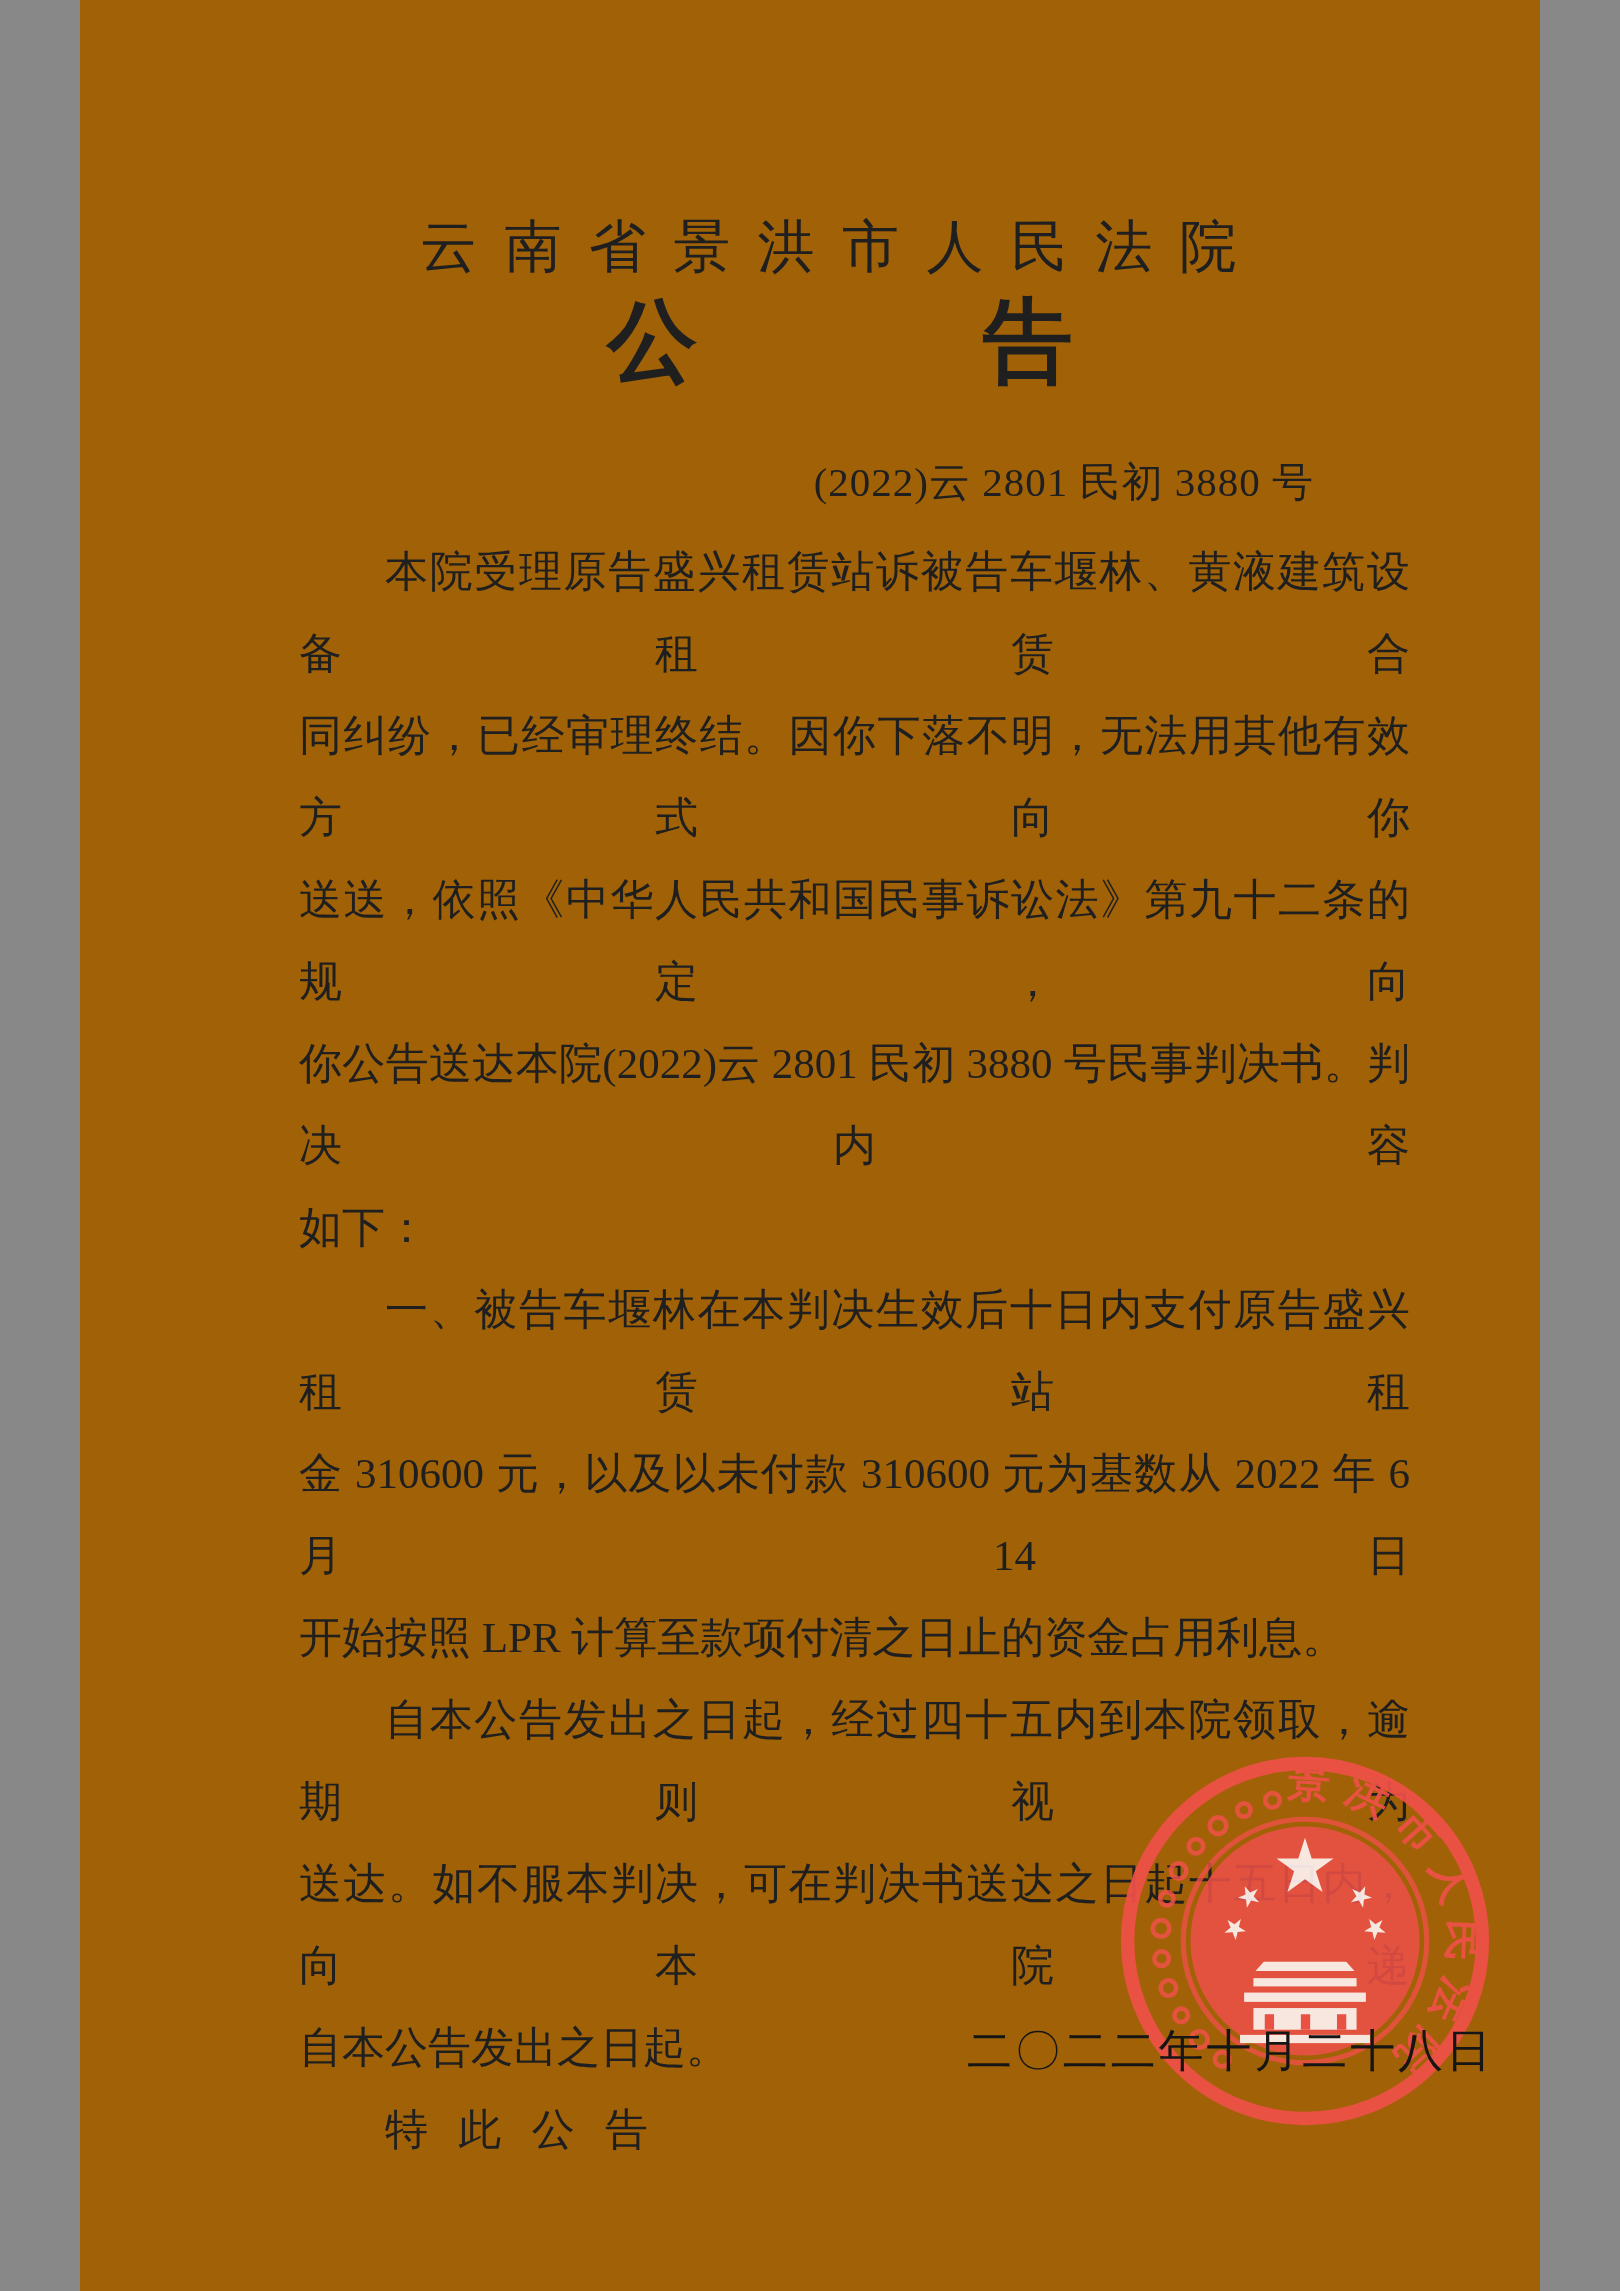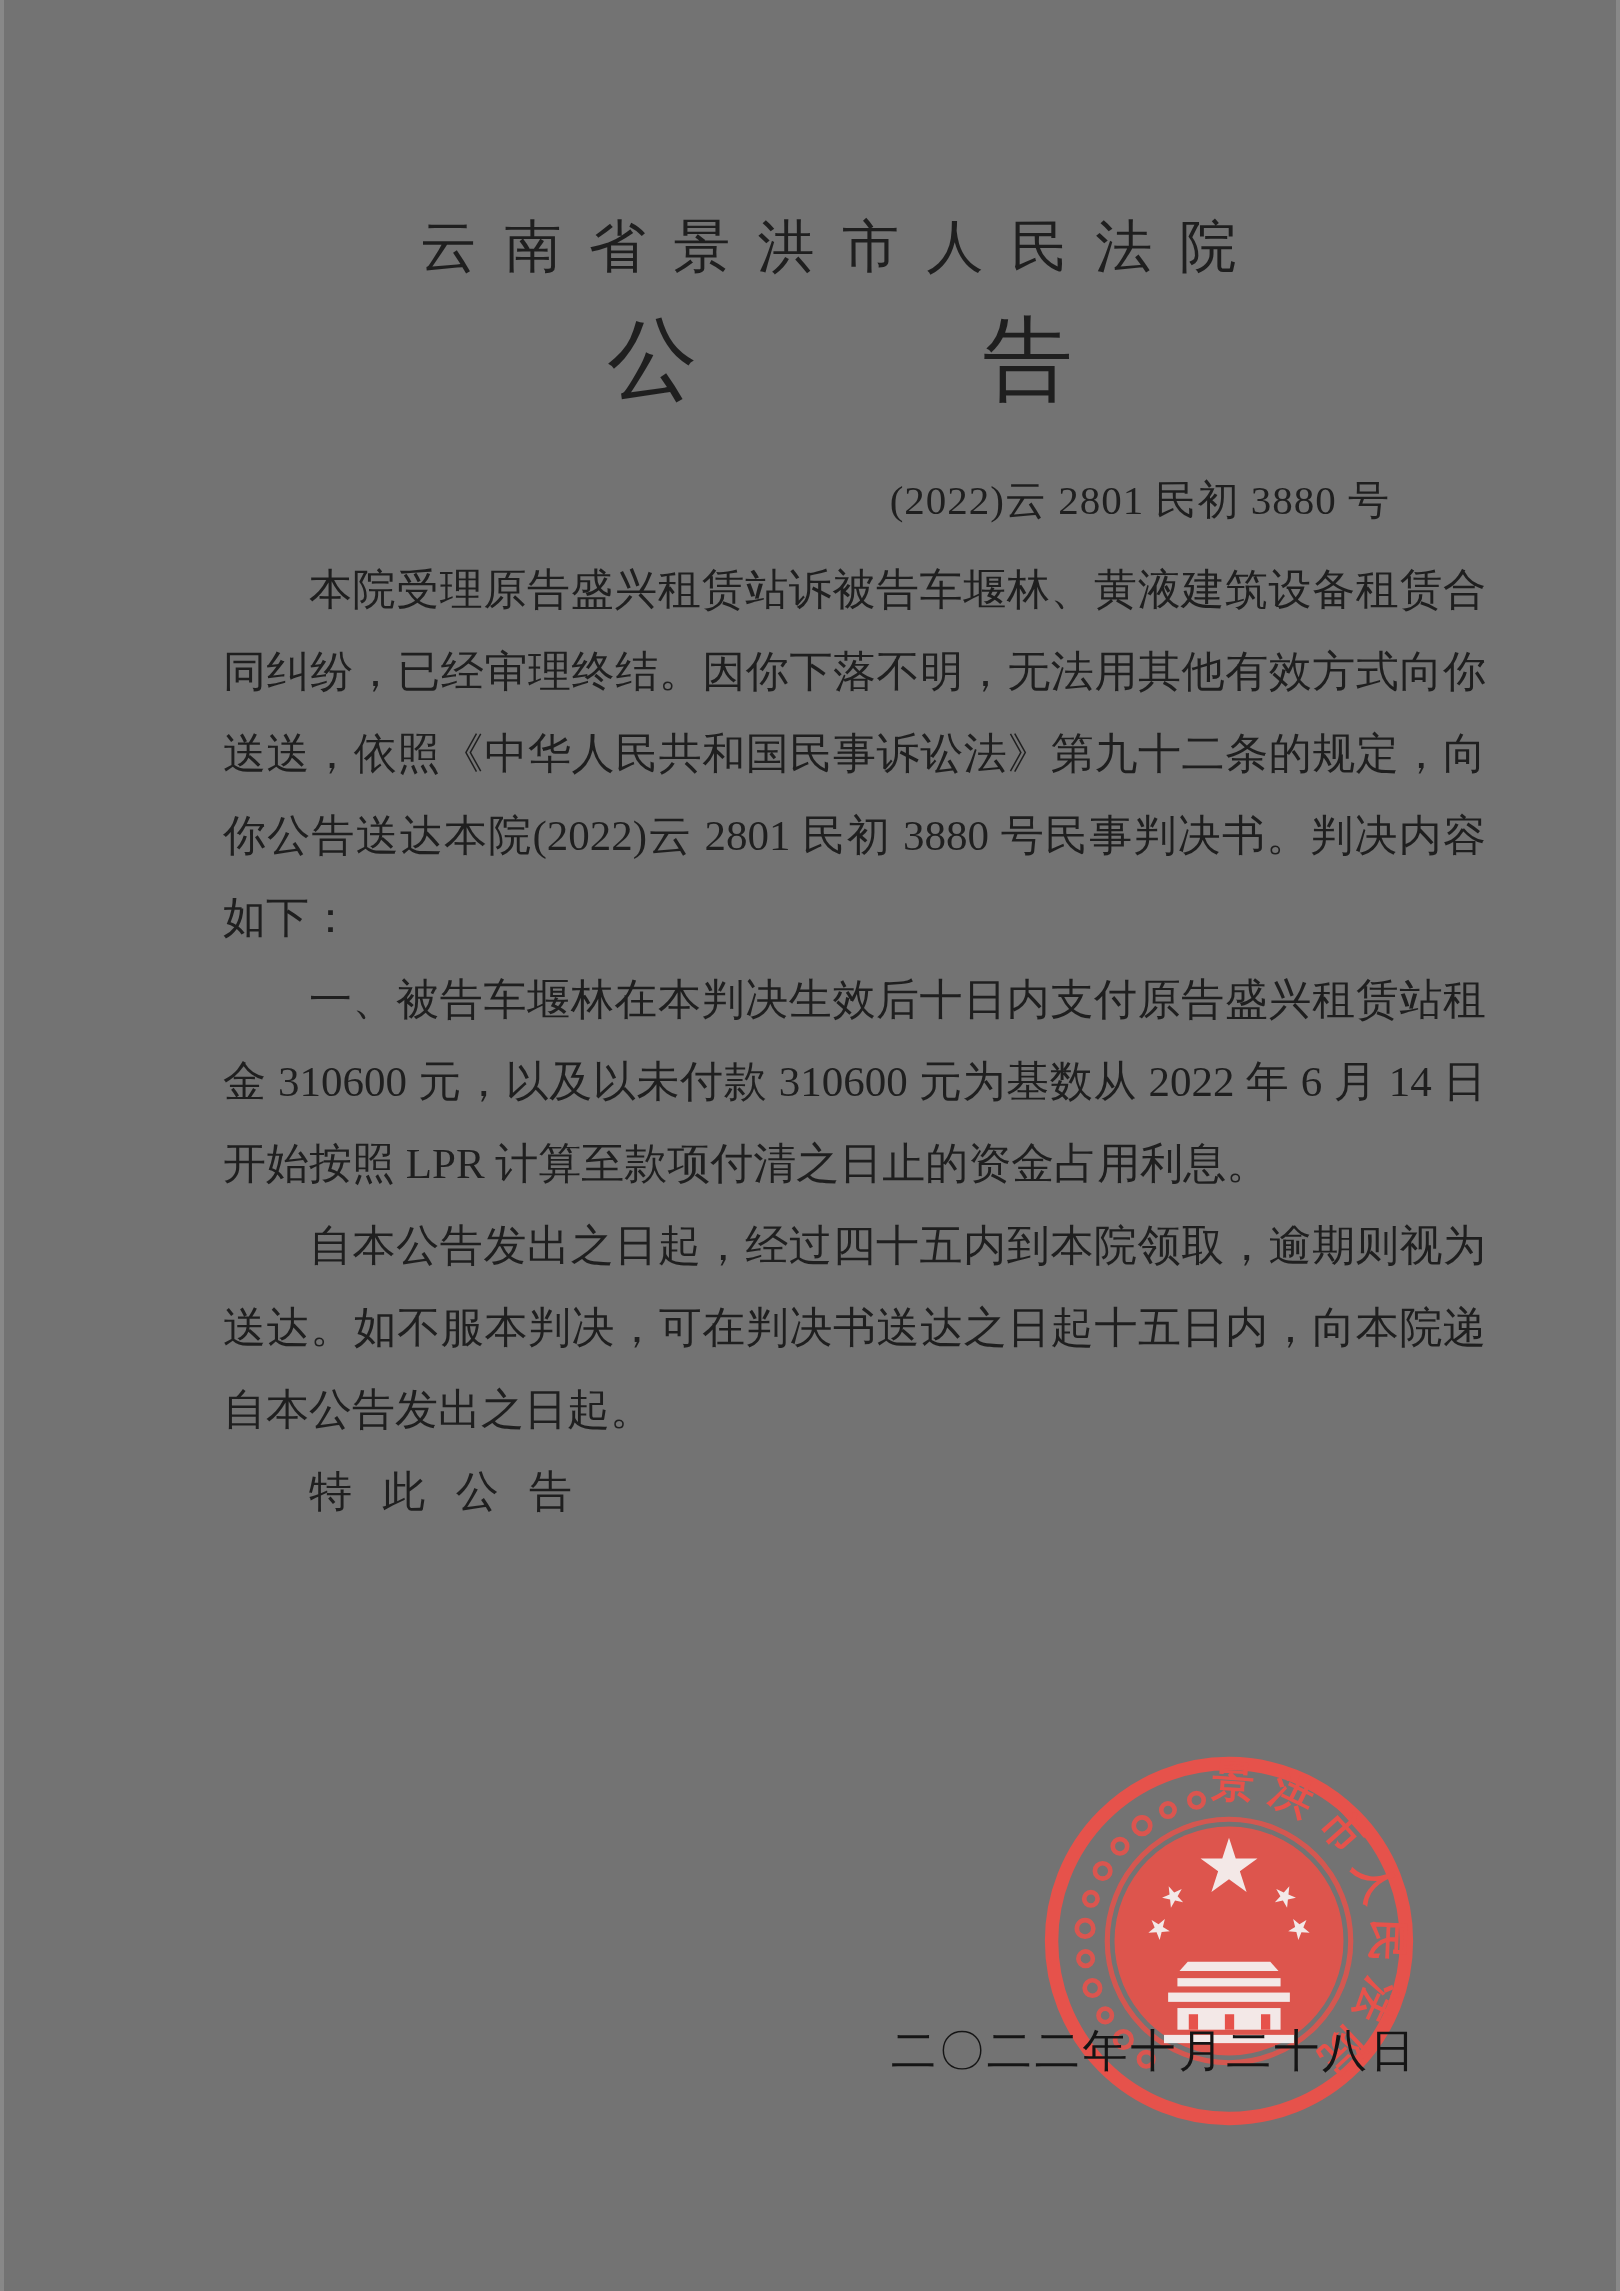--- a/index.html
+++ b/index.html
@@ -1,40 +1,40 @@
 <!DOCTYPE html>
 <html><head>
 <meta charset="utf-8">
 <style>
   html,body{margin:0;padding:0;background:#888;}
   .page{
     position:relative;
-    width:1612px;height:2292px;
+    width:1460px;height:2292px;
     margin:0 auto;
-    background:#737373;
+    background:#a16207;
     font-family:"Liberation Serif","DejaVu Serif",serif;
     color:#1f1f1f;
     overflow:hidden;
   }
   .doc{padding:0 130px 0 194px;}
   .court-name{
     margin:0;
     padding-top:218px;
     text-align:center;
     font-size:57px;
     font-weight:normal;
     letter-spacing:27.4px;
     line-height:1;
     white-space:nowrap;
   }
   .doc-type{
-    margin-top:38px;
+    margin-top:20px;
     text-align:center;
     font-size:90px;
-    font-weight:normal;
+    font-weight:bold;
     letter-spacing:3.9px;
     line-height:1.05;
     white-space:pre;
   }
   .case-number{
     margin-top:65px;
     margin-right:96px;
     text-align:right;
     font-size:41px;
     letter-spacing:1px;

